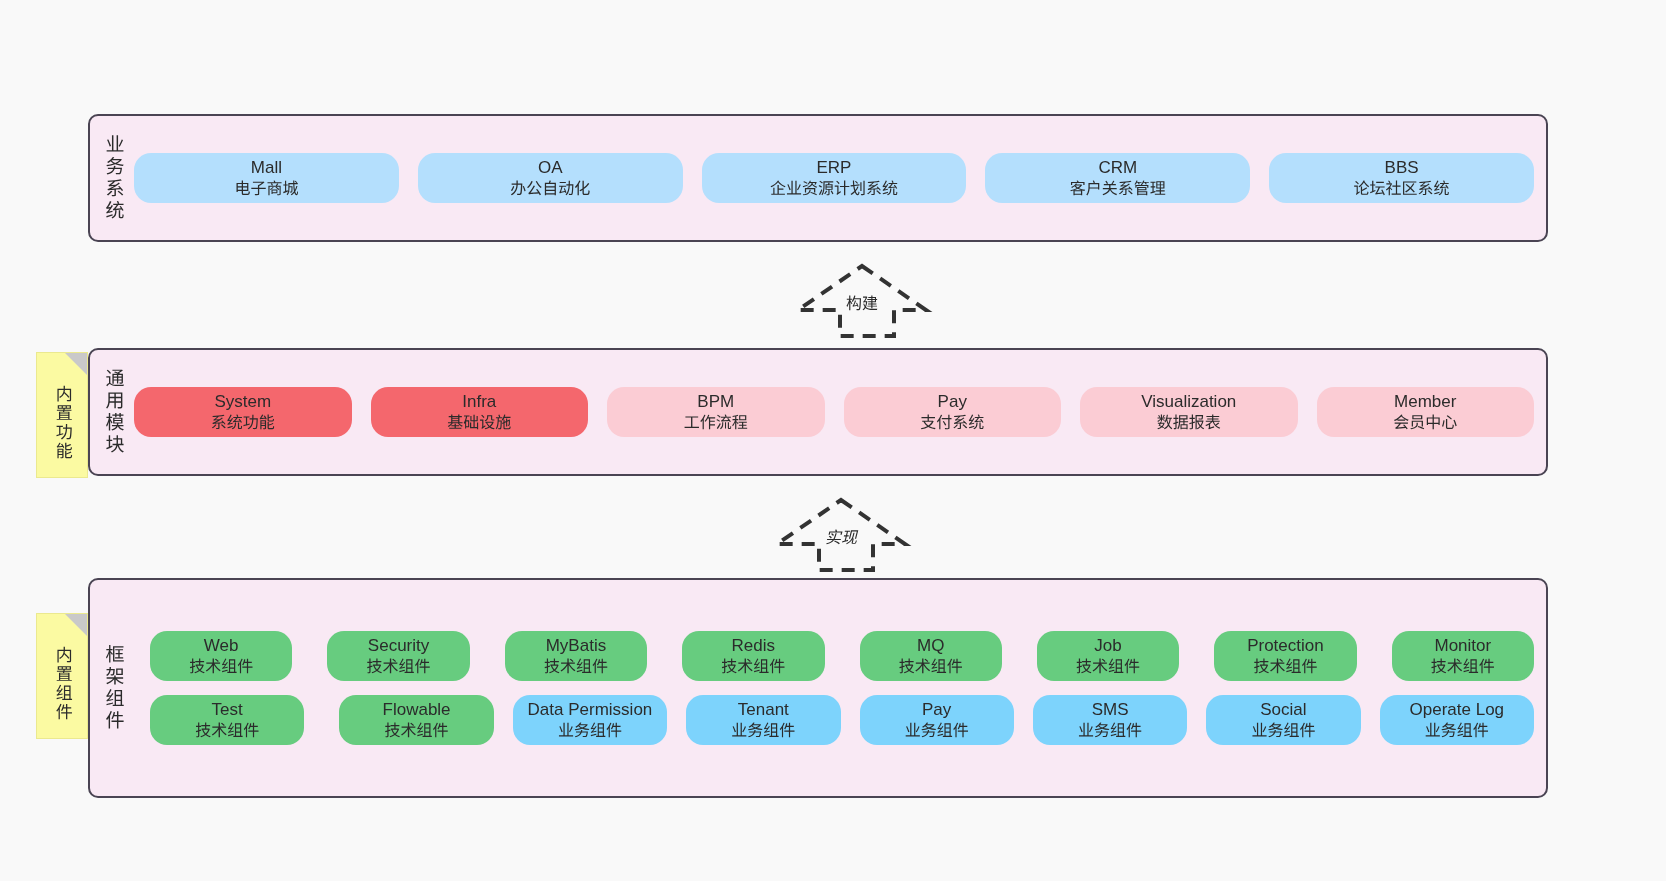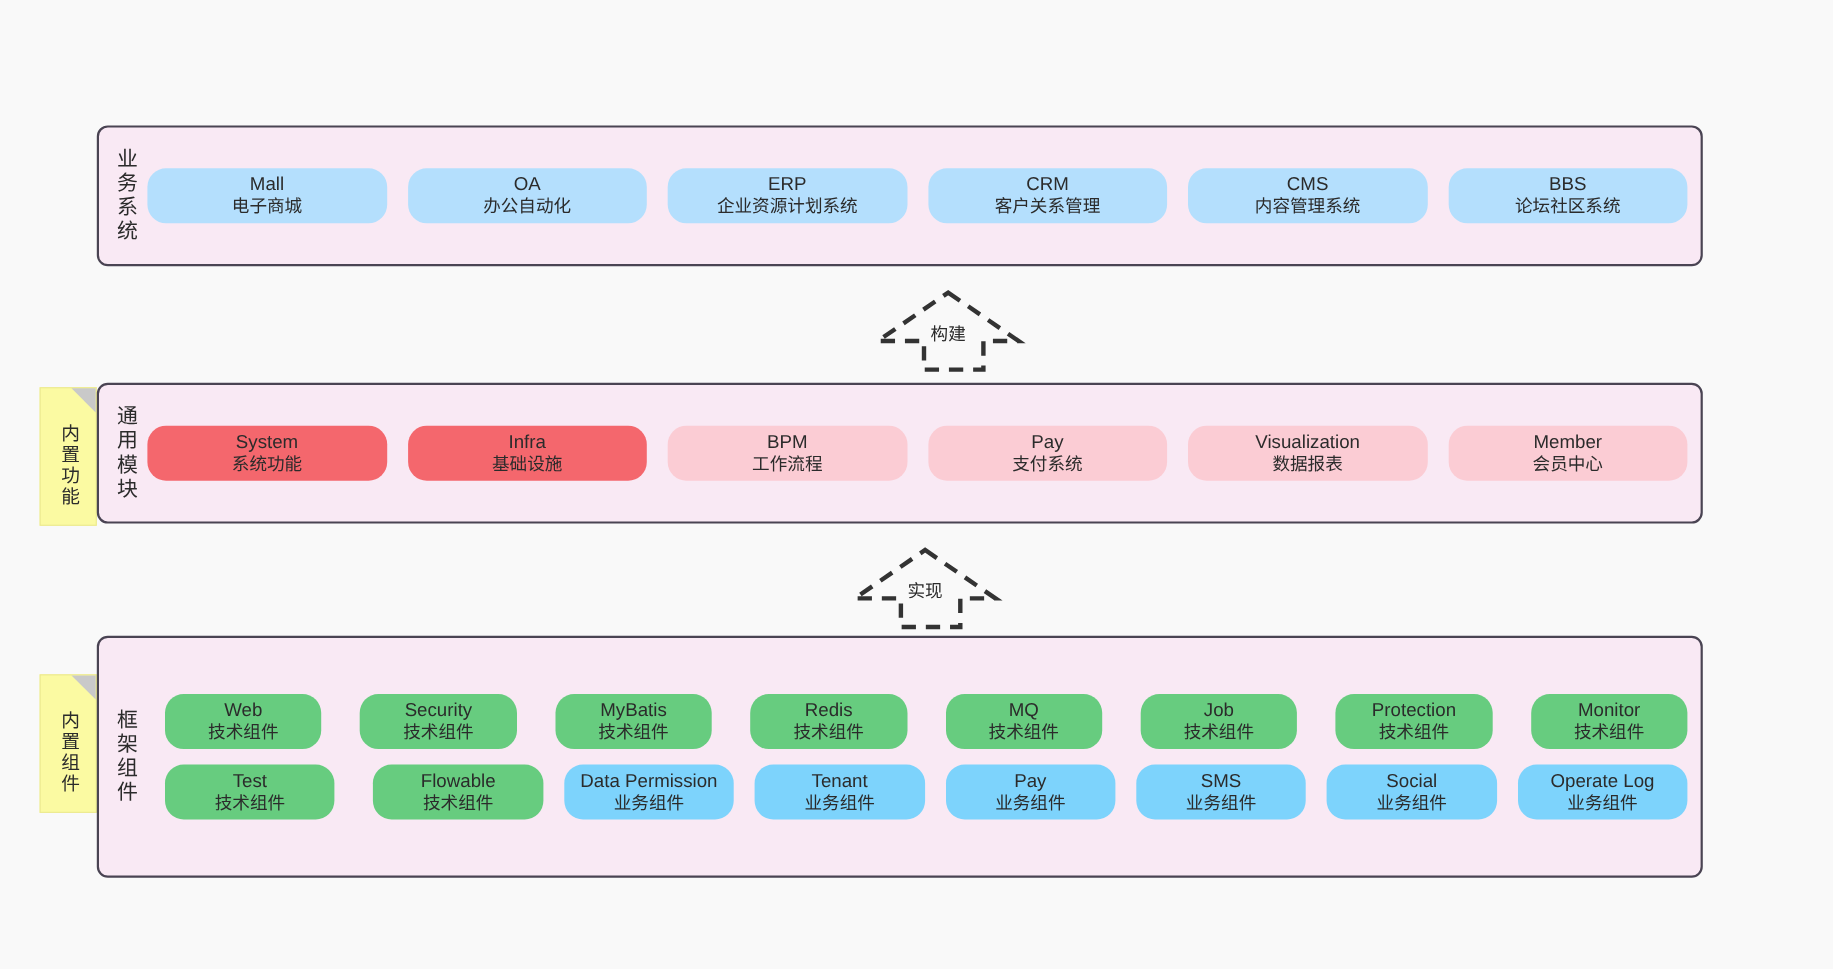--- a/index.html
+++ b/index.html
@@ -150,24 +150,20 @@
         </div>
         <div class="card c-blue">
           <span class="en">ERP</span>
           <span class="cn">企业资源计划系统</span>
         </div>
         <div class="card c-blue">
           <span class="en">CRM</span>
           <span class="cn">客户关系管理</span>
         </div>
         <div class="card c-blue">
-          <span class="en">CMS</span>
-          <span class="cn">内容管理系统</span>
-        </div>
-        <div class="card c-blue">
           <span class="en">BBS</span>
           <span class="cn">论坛社区系统</span>
         </div>
       </div>
     </div>
   </div>
 
   <div class="arrow" id="arrow-build" style="left:794px; top:262px; width:136px; height:78px;">
     <svg width="136" height="78" viewBox="0 0 136 78" aria-hidden="true">
       <path d="M68 4 L132 48 L100 48 L100 74 L46 74 L46 48 L4 48 Z" fill="none" stroke="#333333" stroke-width="4" stroke-dasharray="13 9" stroke-linejoin="miter"></path>
@@ -207,21 +203,21 @@
           <span class="cn">数据报表</span>
         </div>
         <div class="card c-pink">
           <span class="en">Member</span>
           <span class="cn">会员中心</span>
         </div>
       </div>
     </div>
   </div>
 
-  <div class="arrow" id="arrow-implement" style="left:773px; top:496px; width:136px; height:78px;">
+  <div class="arrow" id="arrow-implement" style="left:773px; top:496px; width:136px; height:78px;font-style:italic;">
     <svg width="136" height="78" viewBox="0 0 136 78" aria-hidden="true">
       <path d="M68 4 L132 48 L100 48 L100 74 L46 74 L46 48 L4 48 Z" fill="none" stroke="#333333" stroke-width="4" stroke-dasharray="13 9" stroke-linejoin="miter"></path>
     </svg>
     <span class="lbl" style="top:28px;">实现</span>
   </div>
 
   <div class="sticky" id="note-framework" style="left:36px; top:613px; height:126px;">
     <span class="fold"></span>
     <span class="vtext">内置组件</span>
   </div>

